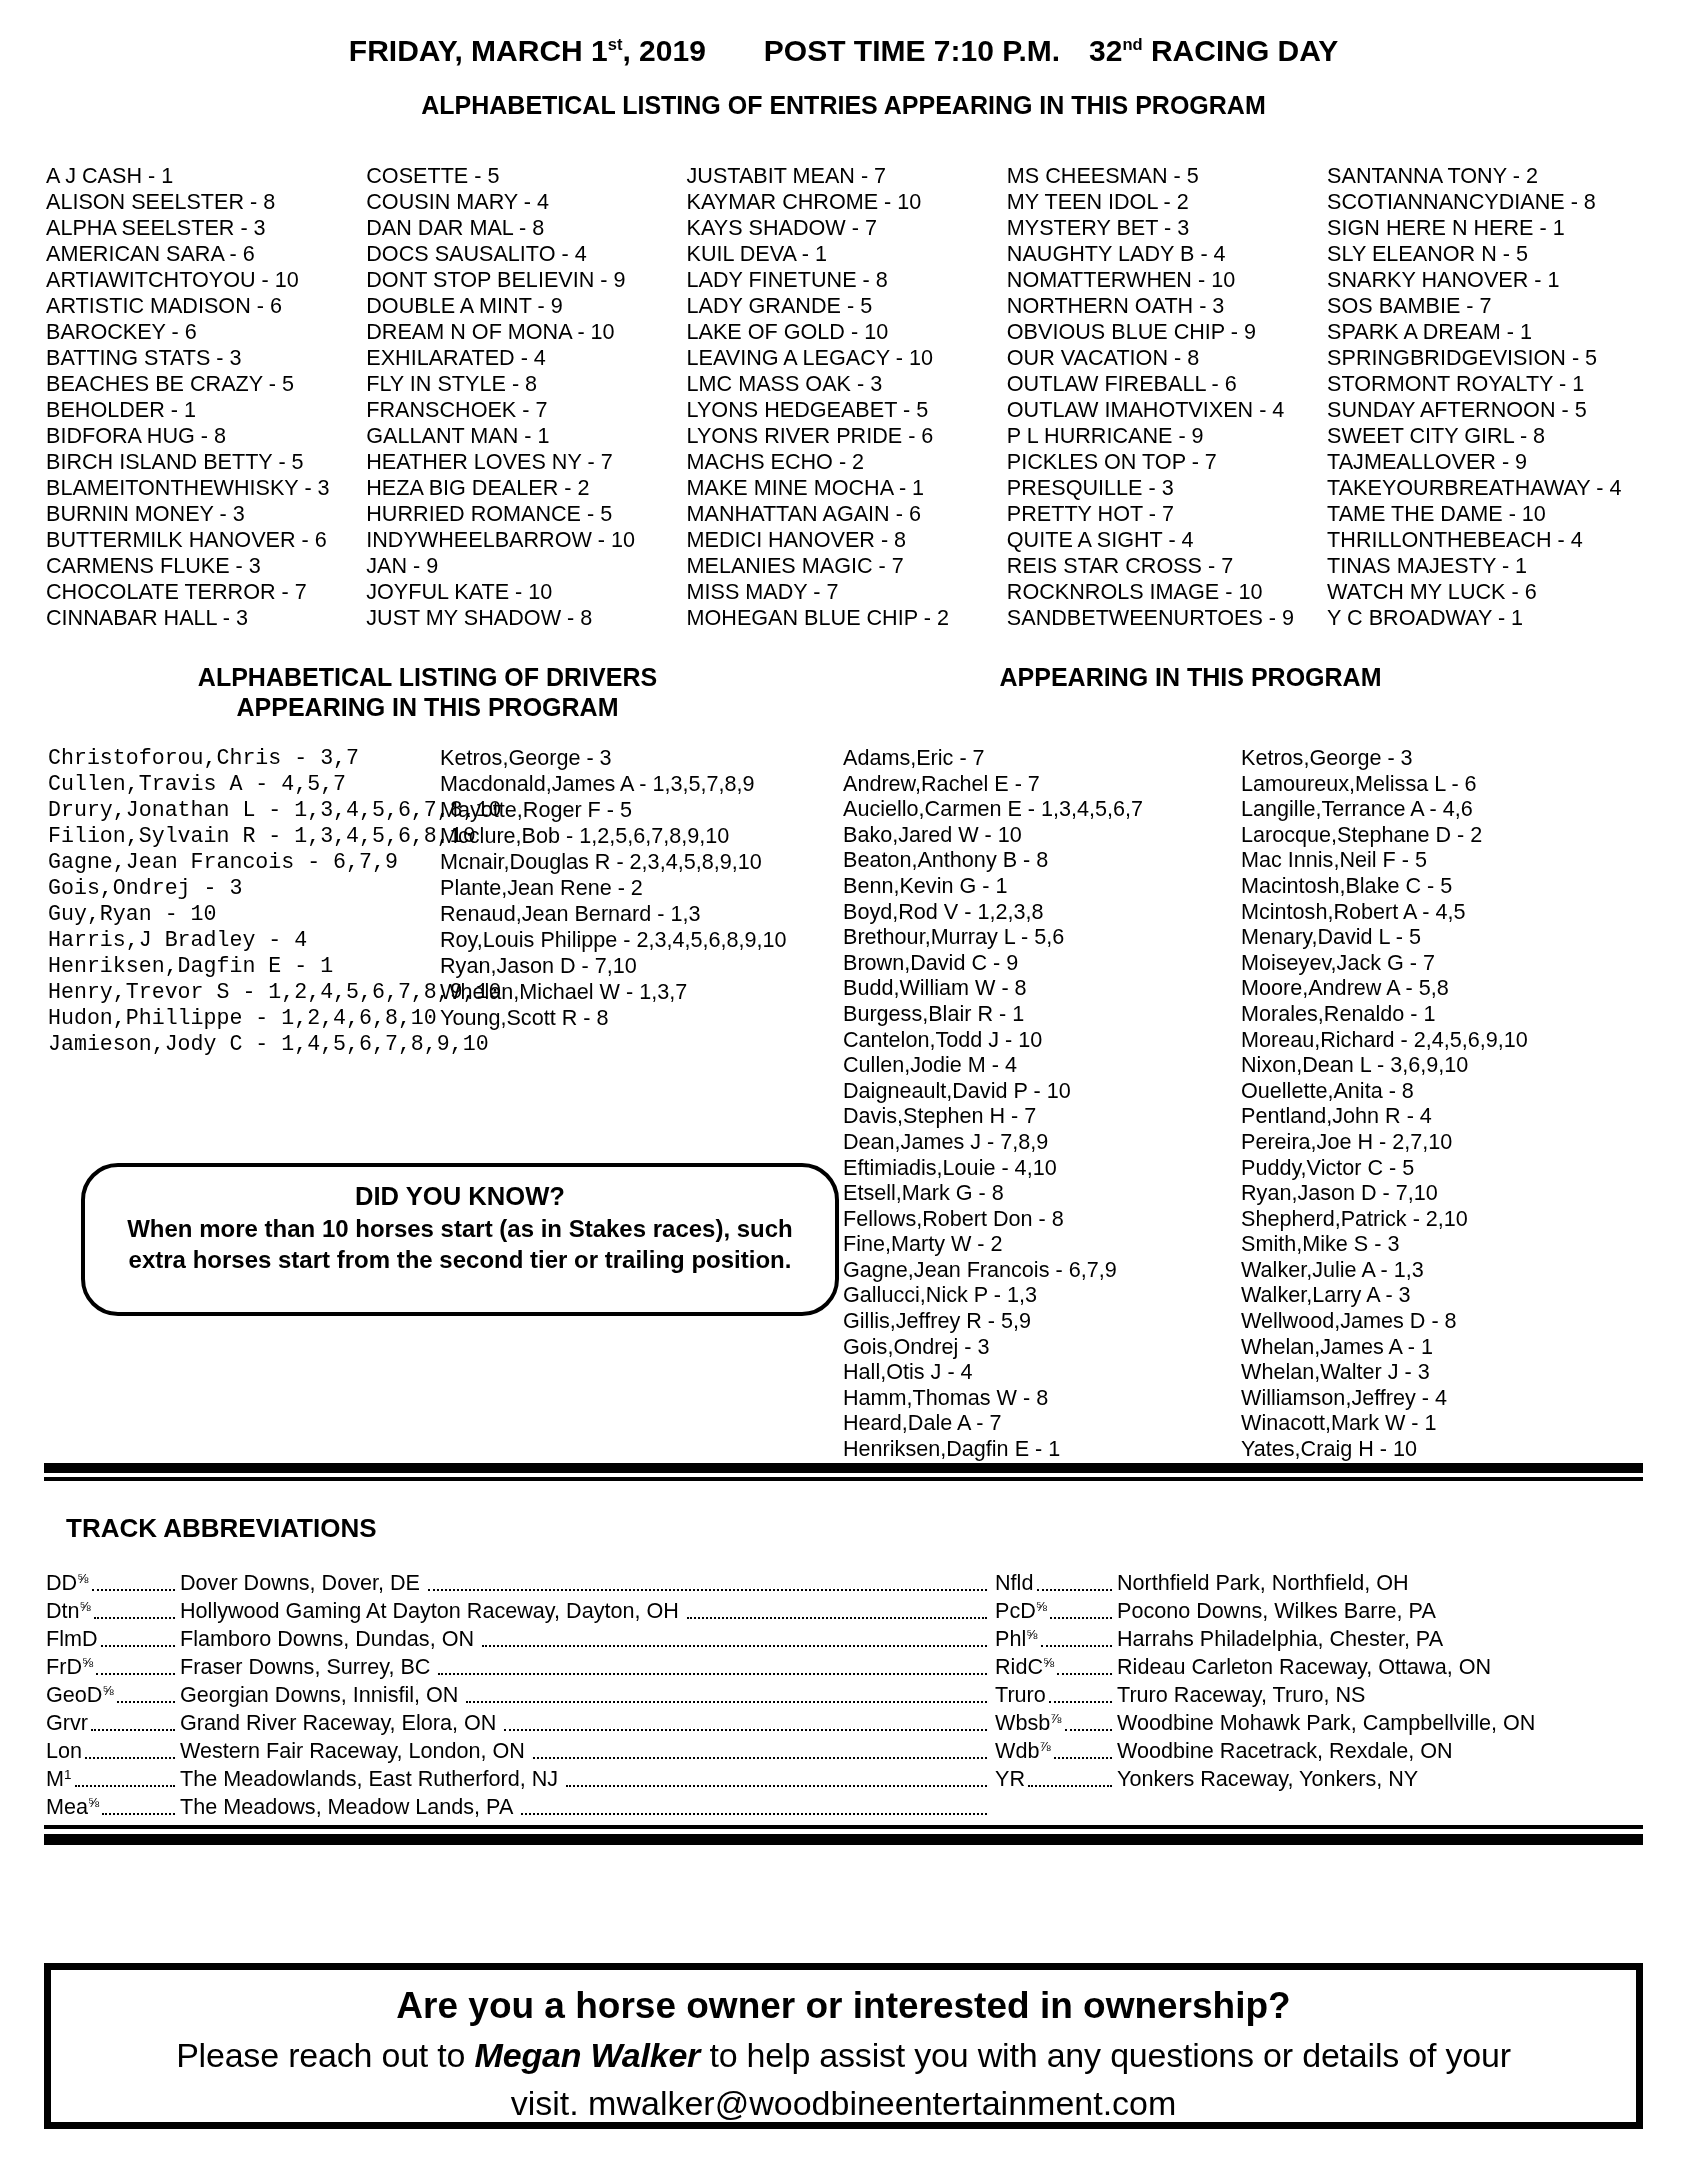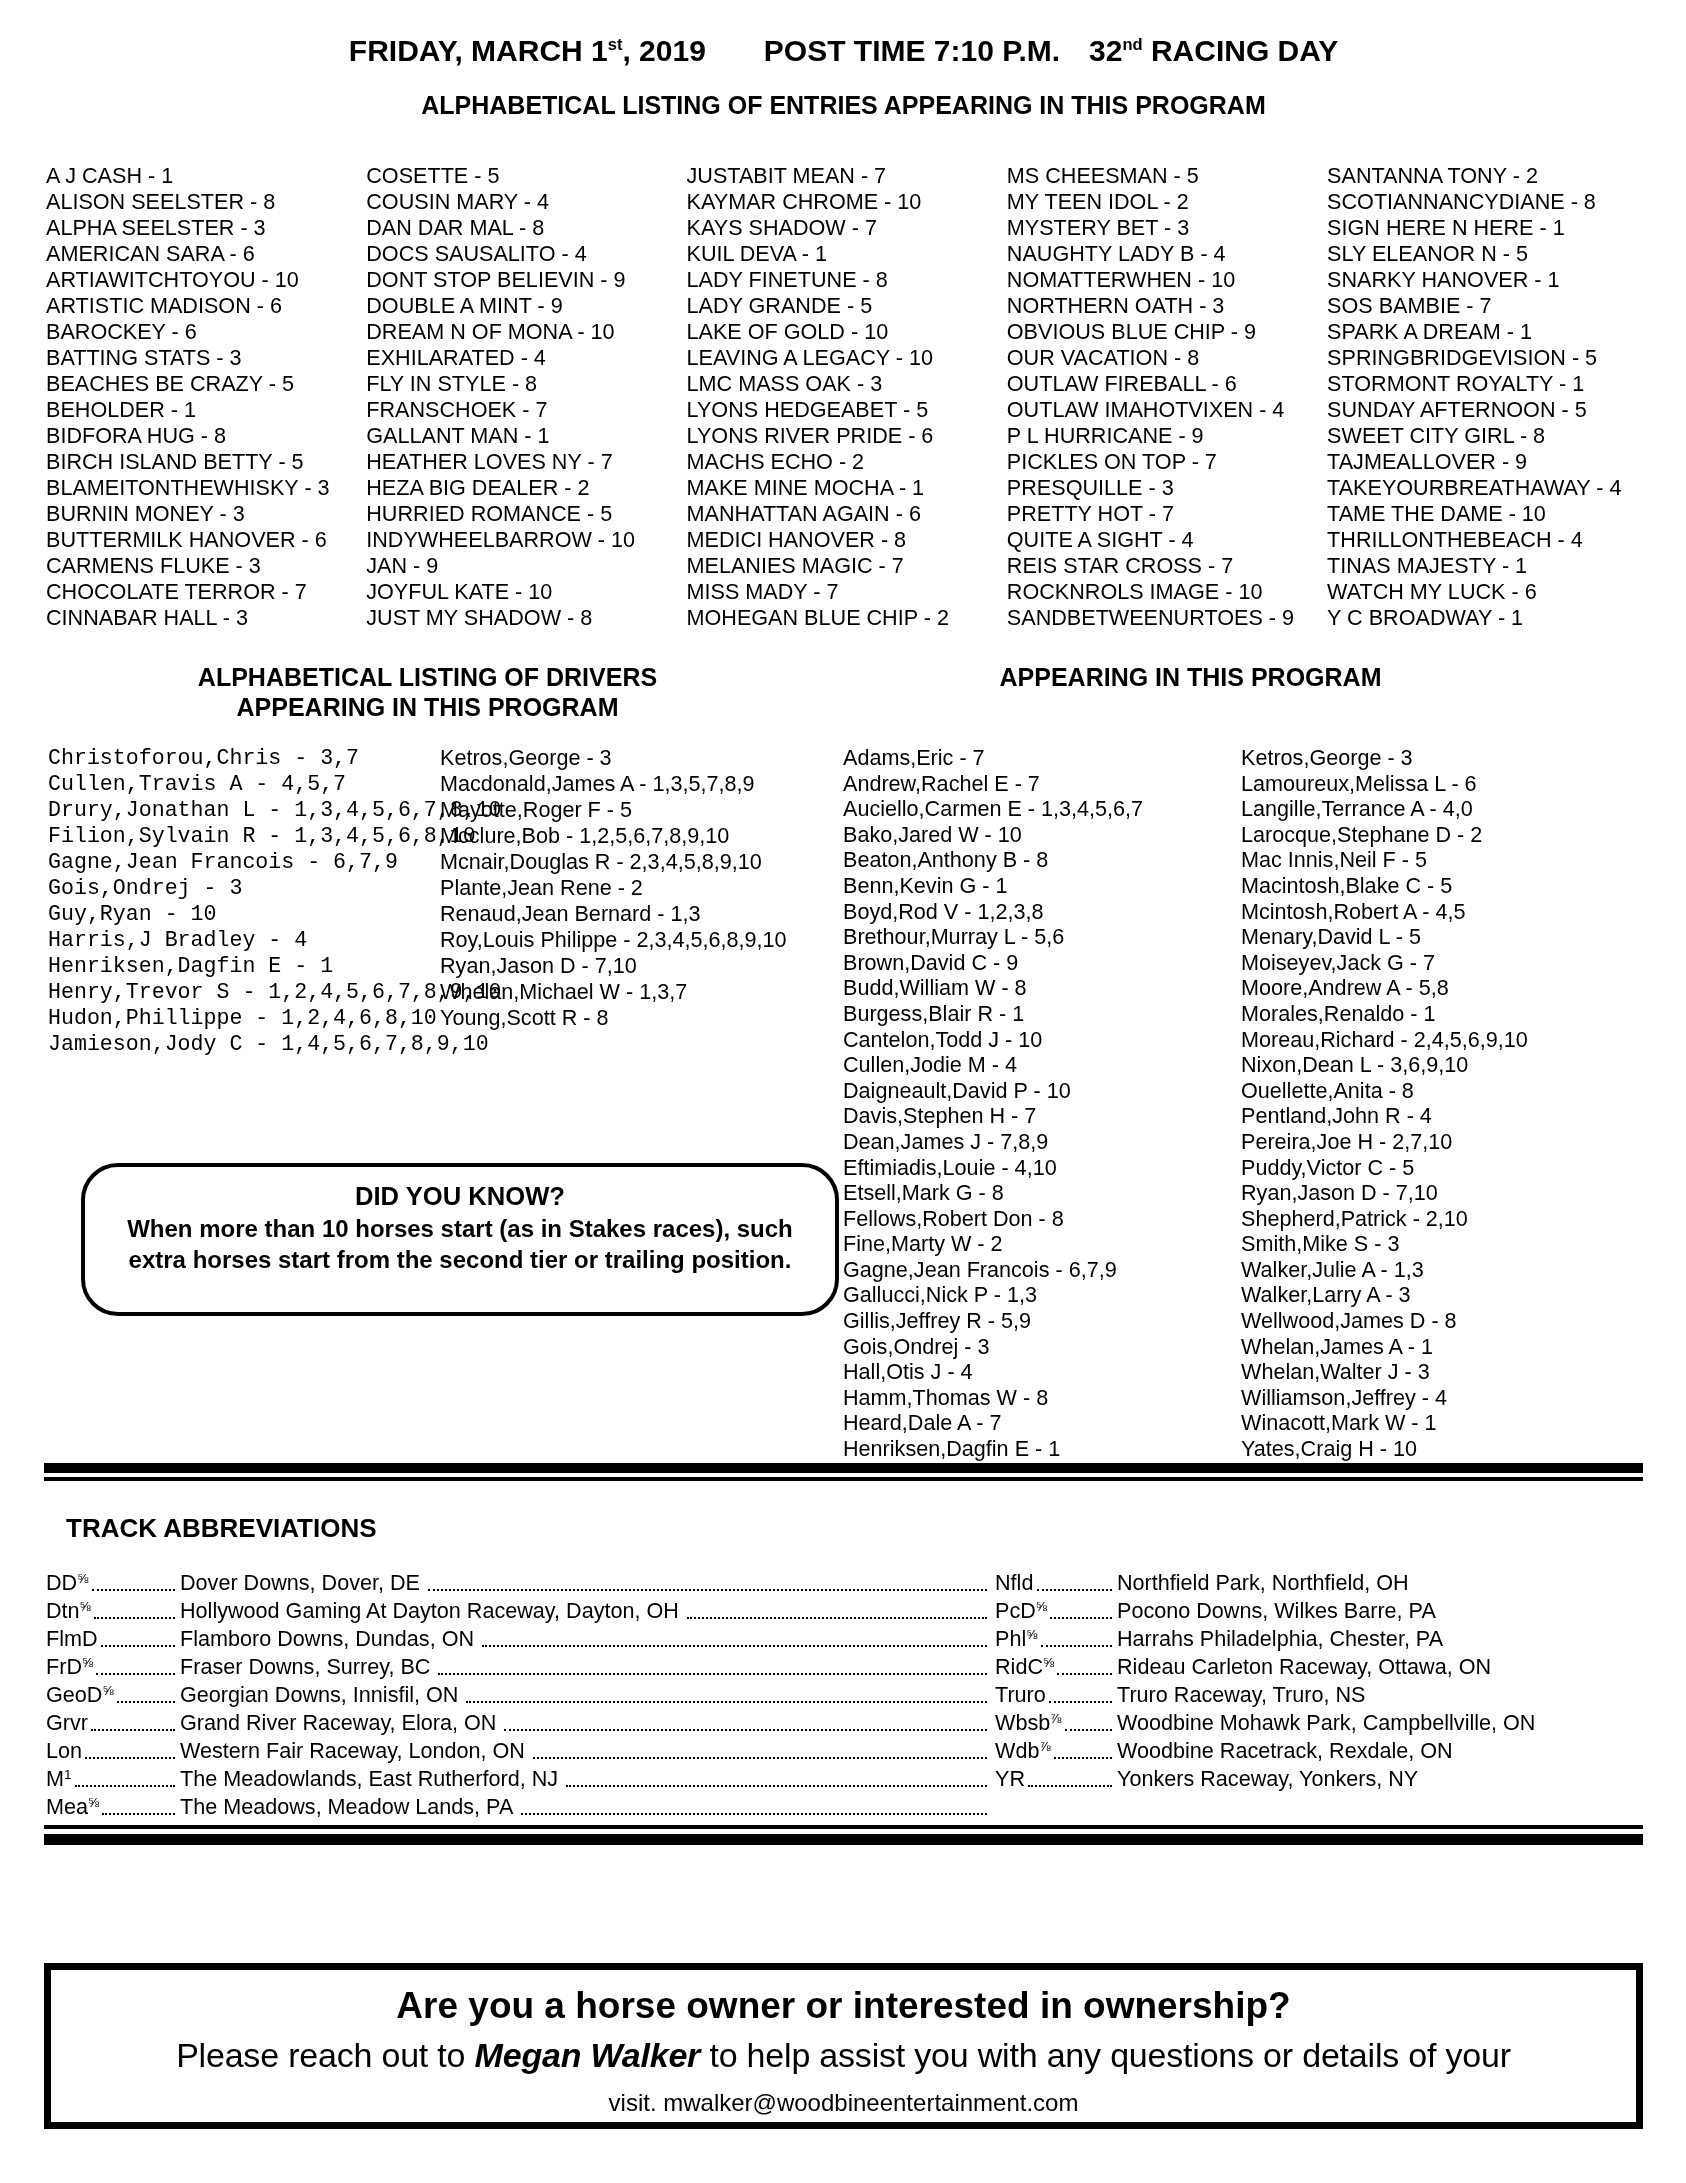--- a/index.html
+++ b/index.html
@@ -57,21 +57,21 @@
   #track-right .ta-abbr{width:122px;}
   .ta-sup{font-size:62%;line-height:1;padding-top:3.2px;}
   .ta-dots{flex:1;border-bottom:2.4px dotted #000;margin:0 4.8px 6.4px 3.2px;}
   .ta-leader{flex:1;border-bottom:2.4px dotted #000;margin:0 8px 6.4px 8px;}
 
   
   .own{top:1963px;left:44px;width:1599px;height:166px;border:7.2px solid #000;box-sizing:border-box;
        text-align:center;padding-top:11.2px;}
   .own-l1{font-size:37px;font-weight:bold;line-height:50px;}
   .own-l2{font-size:34px;line-height:48px;letter-spacing:-0.2px;}
-  .own-l3{font-size:24px;line-height:48px;}
+  .own-l3{font-size:34px;line-height:48px;}
   .bi{font-weight:bold;font-style:italic;}
 </style>
 </head>
 <body>
 
 <div class="abs title">
   <span>FRIDAY, MARCH 1</span><sup>st</sup><span>, 2019</span><span class="tgap"></span><span>POST TIME 7:10 P.M.</span><span class="tgap2"></span><span>32</span><sup>nd</sup><span> RACING DAY</span>
 </div>
 
 <div class="abs entries-heading">ALPHABETICAL LISTING OF ENTRIES APPEARING IN THIS PROGRAM</div>
@@ -378,21 +378,21 @@
 
   <div class="li">Heard,Dale A - 7</div>
 
   <div class="li">Henriksen,Dagfin E - 1</div>
 </div>
   <div class="colB">
   <div class="li">Ketros,George - 3</div>
 
   <div class="li">Lamoureux,Melissa L - 6</div>
 
-  <div class="li">Langille,Terrance A - 4,0</div>
+  <div class="li">Langille,Terrance A - 4,6</div>
 
   <div class="li">Larocque,Stephane D - 2</div>
 
   <div class="li">Mac Innis,Neil F - 5</div>
 
   <div class="li">Macintosh,Blake C - 5</div>
 
   <div class="li">Mcintosh,Robert A - 4,5</div>
 
   <div class="li">Menary,David L - 5</div>

